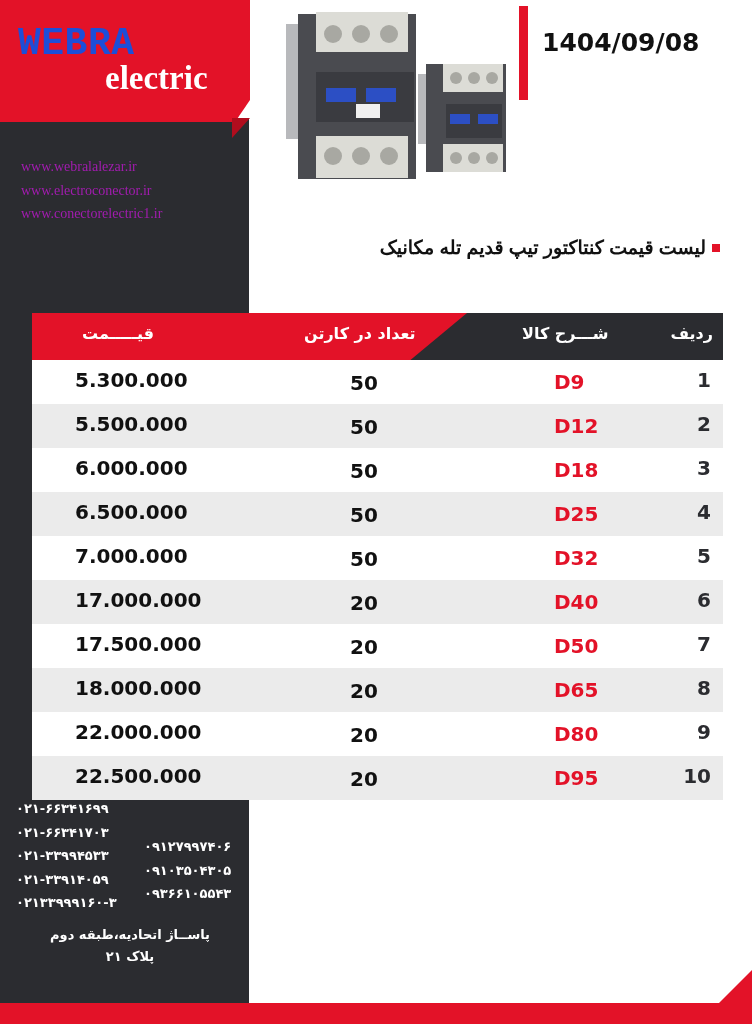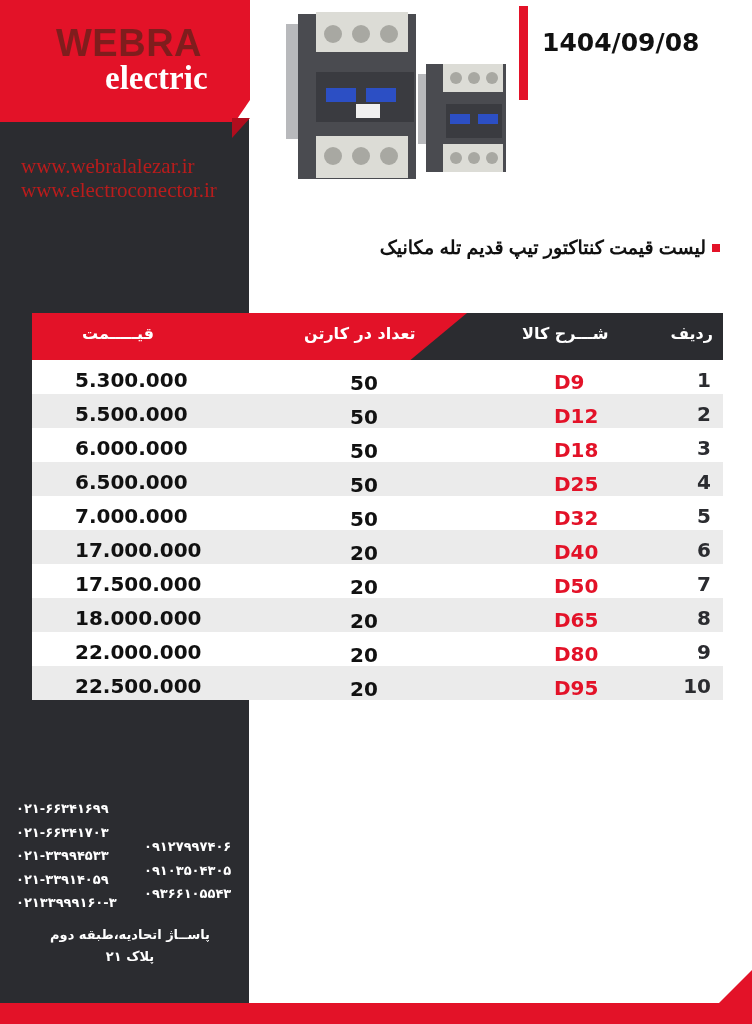--- a/index.html
+++ b/index.html
@@ -4,46 +4,46 @@
 <style>
   * { box-sizing: border-box; margin: 0; padding: 0; }
   html, body { width: 752px; height: 1024px; background: #ffffff; overflow: hidden; }
   body { position: relative; font-family: "DejaVu Sans", sans-serif; color: #111; }
 
   .sidebar { position: absolute; left: 0; top: 118px; width: 249px; height: 890px; background: #2b2c30; }
   .brand-block { position: absolute; left: 0; top: 0; width: 250px; height: 122px; background: #e31228;
     clip-path: polygon(0 0, 100% 0, 100% 82%, 94% 100%, 0 100%); }
   .brand-fold { position: absolute; left: 232px; top: 118px; width: 18px; height: 20px; background: #b10d1e;
     clip-path: polygon(0 0, 100% 0, 0 100%); }
-  .brand-title { position: absolute; left: 18px; top: 22px; font-family: Liberation Sans, sans-serif; font-weight: bold; font-size: 38px; color: #7f1d1d; letter-spacing: 0.5px; margin-left: 38px; }
+  .brand-title { position: absolute; left: 18px; top: 22px; font-family: Liberation Mono, monospace; font-weight: bold; font-size: 38px; color: #1d4ed8; letter-spacing: 0.5px; }
   .brand-sub { position: absolute; left: 105px; top: 60px; font-family: "Liberation Serif", serif; font-weight: bold; font-size: 33px; color: #fff; }
 
   .websites { position: absolute; left: 21px; top: 155px; }
-  .websites div { font-family: "Liberation Serif", serif; font-size: 21px; color: #b91c1c; line-height: 23.5px; }
+  .websites div { font-family: "Liberation Serif", serif; font-size: 14px; color: #a21caf; line-height: 23.5px; }
 
   .product-photo { position: absolute; left: 278px; top: 4px; width: 245px; height: 210px; }
 
   .date-bar { position: absolute; left: 519px; top: 6px; width: 9px; height: 94px; background: #e31228; }
   .date { position: absolute; left: 542px; top: 28px; font-family: "DejaVu Sans", sans-serif; font-weight: bold; font-size: 25px; color: #111; }
 
   .title-row { position: absolute; right: 32px; top: 236px; direction: rtl; display: flex; align-items: center; gap: 6px; }
   .title-bullet { width: 8px; height: 8px; background: #e31228; }
   .title-text { font-family: Liberation Sans, sans-serif; font-weight: bold; font-size: 19px; color: #111; }
 
   .table { position: absolute; left: 32px; top: 313px; width: 691px; background: #fff; }
   .thead { position: relative; height: 47px; background: #2b2c30; }
   .thead-red { position: absolute; left: 0; top: 0; width: 435px; height: 47px; background: #e31228;
     clip-path: polygon(0 0, 100% 0, 87% 100%, 0 100%); }
   .th { position: absolute; top: 11px; font-weight: bold; font-size: 16px; color: #fff; direction: rtl; white-space: nowrap; }
   .th-row { right: 10px; }
   .th-desc { left: 490px; }
   .th-qty { left: 272px; }
   .th-price { left: 50px; }
 
-  .trow { position: relative; height: 34px; }
+  .trow { position: relative; height: 44px; }
   .trow.alt { background: #ebebeb; }
   .td { position: absolute; top: 8px; font-weight: bold; font-size: 20px; white-space: nowrap; }
   .td-price { left: 43px; color: #111; }
   .td-qty { left: 318px; color: #111; top: 11px; }
   .td-desc { left: 522px; color: #e31228; top: 10px; }
   .td-num { right: 12px; color: #2b2c30; }
 
   .phones-left { position: absolute; left: 16px; top: 797px; }
   .phones-left div, .phones-right div { font-size: 13px; font-weight: bold; color: #fff; line-height: 23.5px; letter-spacing: 1px; direction: ltr; }
   .phones-right { position: absolute; left: 144px; top: 835px; }
@@ -61,20 +61,21 @@
 <div class="sidebar"></div>
 
 <div class="brand-block"></div>
 <div class="brand-fold"></div>
 <div class="brand-title">WEBRA</div>
 <div class="brand-sub">electric</div>
 
 <div class="websites">
   <div>www.webralalezar.ir</div>
   <div>www.electroconector.ir</div>
+  <div>www.conectorelectric1.ir</div>
 </div>
 
 <svg class="product-photo" viewBox="0 0 245 210">
 
   <rect x="8" y="20" width="18" height="115" fill="#b8b9bc"></rect>
   <rect x="20" y="10" width="118" height="165" fill="#4a4b50"></rect>
   <rect x="38" y="8" width="92" height="40" fill="#dcdcd6"></rect>
   <circle cx="55" cy="30" r="9" fill="#a8a8a2"></circle>
   <circle cx="83" cy="30" r="9" fill="#a8a8a2"></circle>
   <circle cx="111" cy="30" r="9" fill="#a8a8a2"></circle>

